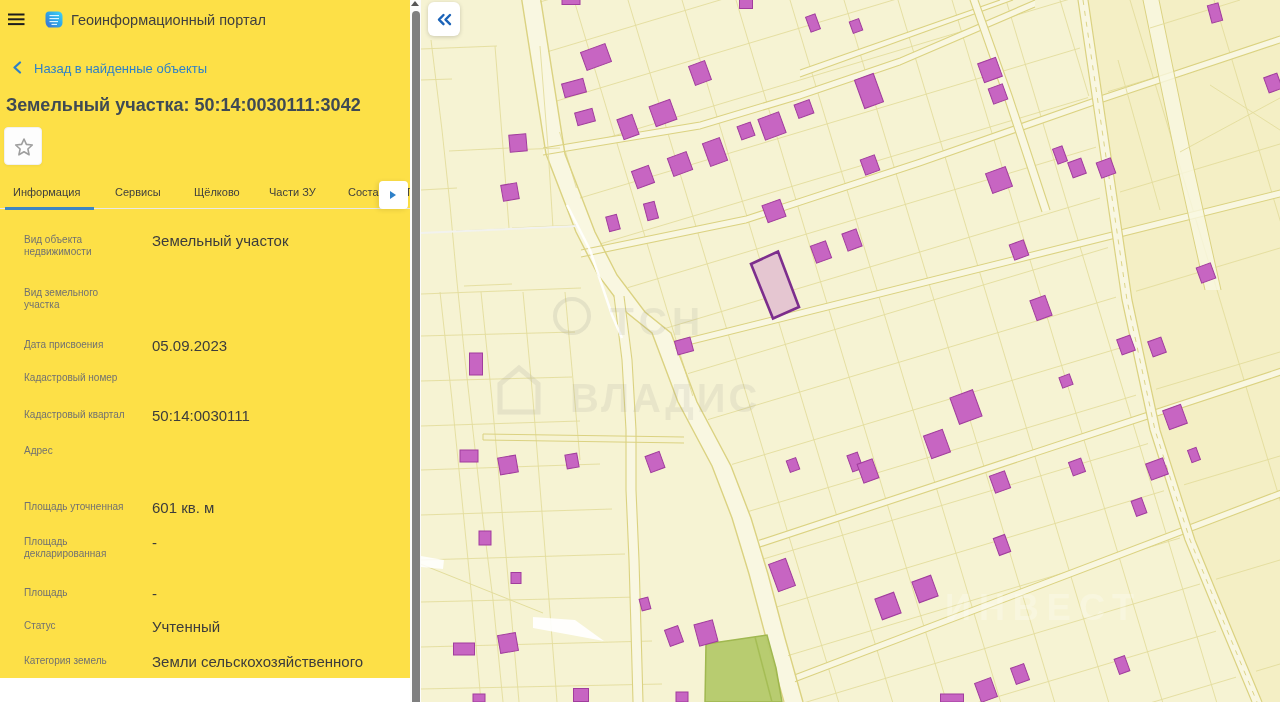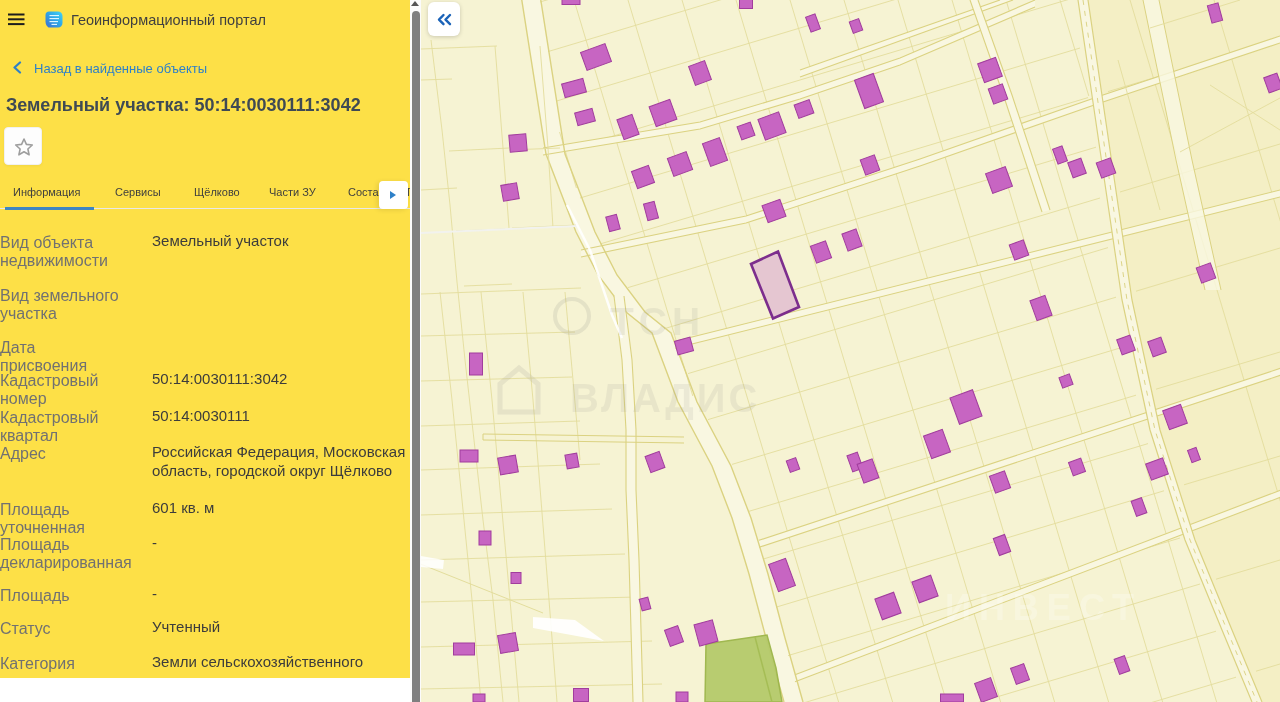--- a/index.html
+++ b/index.html
@@ -12,21 +12,21 @@
 #star { position:absolute; left:4px; top:127px; width:38px; height:38px; background:#fdfdfd;
   border:1px solid #f1f1f1; border-radius:4px; box-shadow:0 1px 3px rgba(0,0,0,0.05); }
 #tabs { position:absolute; left:0; top:181px; width:410px; height:28px; border-bottom:1px solid #e8e8e8;
   font-size:11px; color:#3e3e3e; }
 .tab { position:absolute; top:5px; }
 #underline { position:absolute; left:5px; top:26px; width:89px; height:3px; background:#3e86c2; }
 #tabbtn { position:absolute; left:379px; top:0px; width:29px; height:28px; background:#fff; border-radius:4px;
   box-shadow:-2px 1px 5px rgba(0,0,0,0.10); }
 #tabbtn:after { content:""; position:absolute; left:11px; top:10px;
   border-left:6px solid #2e80c8; border-top:4px solid transparent; border-bottom:4px solid transparent; }
-.lab { position:absolute; left:0; width:124px; font-size:16px; line-height:18px; color:#717171; }
+.lab { position:absolute; left:24px; width:124px; font-size:10px; line-height:12px; color:#717171; }
 .val { position:absolute; left:140px; width:266px; font-size:15px; line-height:19px; color:#3c3c3c;margin-left:12px; }
 #sb { position:absolute; left:410px; top:0; width:11px; height:702px; background:#fbfbfb; z-index:6; }
 #thumb { position:absolute; left:1.5px; top:11px; width:8px; height:691px; background:#7f7f7f; border-radius:4px 4px 0 0; }
 #sbarrow { position:absolute; left:1px; top:1px; width:0; height:0;
   border-left:4.5px solid transparent; border-right:4.5px solid transparent; border-bottom:5px solid #555; }
 #map { position:absolute; left:421px; top:0; width:859px; height:702px;border-radius:18px; }
 #collapse { position:absolute; left:428px; top:2px; width:32px; height:34px; background:#fff; border-radius:6px;
   box-shadow:0 1px 4px rgba(0,0,0,0.18); z-index:7; }
 </style></head>
 <body>
@@ -274,26 +274,25 @@
     <span class="tab" style="left:269px">Части ЗУ</span>
     <span class="tab" style="left:348px">Состав</span>
     <span class="tab" style="left:407px">Границы</span>
     <div id="underline"></div>
     <div id="tabbtn"></div>
   </div>
   <div class="lab" style="top:234px">Вид объекта<br>недвижимости</div>
     <div class="val" style="top:231px">Земельный участок</div>
 <div class="lab" style="top:287px">Вид земельного<br>участка</div>
 <div class="lab" style="top:339px">Дата присвоения</div>
+    <div class="val" style="top:336px">05.09.2023</div>
 <div class="lab" style="top:372px">Кадастровый номер</div>
-    <div class="val" style="top:369px">50:14:0030111:3042</div>
 <div class="lab" style="top:409px">Кадастровый квартал</div>
     <div class="val" style="top:406px">50:14:0030111</div>
 <div class="lab" style="top:445px">Адрес</div>
-    <div class="val" style="top:442px">Российская Федерация, Московская область, городской округ Щёлково</div>
 <div class="lab" style="top:501px">Площадь уточненная</div>
     <div class="val" style="top:498px">601 кв. м</div>
 <div class="lab" style="top:536px">Площадь<br>декларированная</div>
     <div class="val" style="top:533px">-</div>
 <div class="lab" style="top:587px">Площадь</div>
     <div class="val" style="top:584px">-</div>
 <div class="lab" style="top:620px">Статус</div>
     <div class="val" style="top:617px">Учтенный</div>
 <div class="lab" style="top:655px">Категория земель</div>
     <div class="val" style="top:652px">Земли сельскохозяйственного назначения</div>

